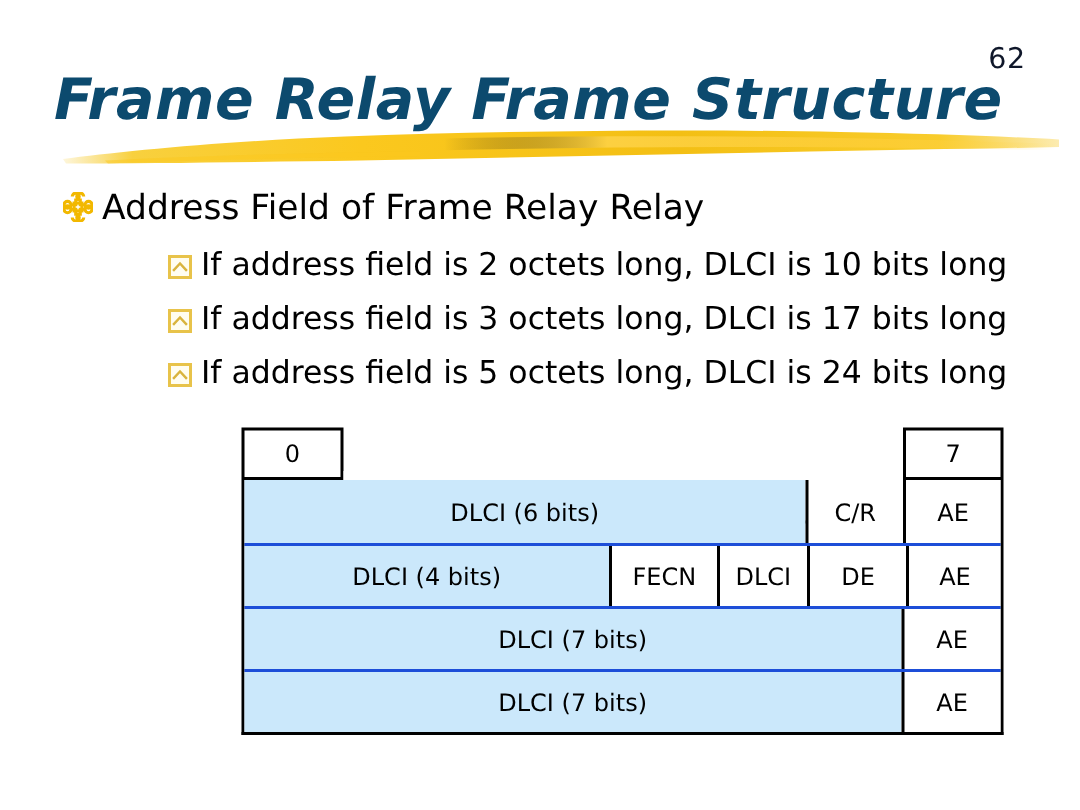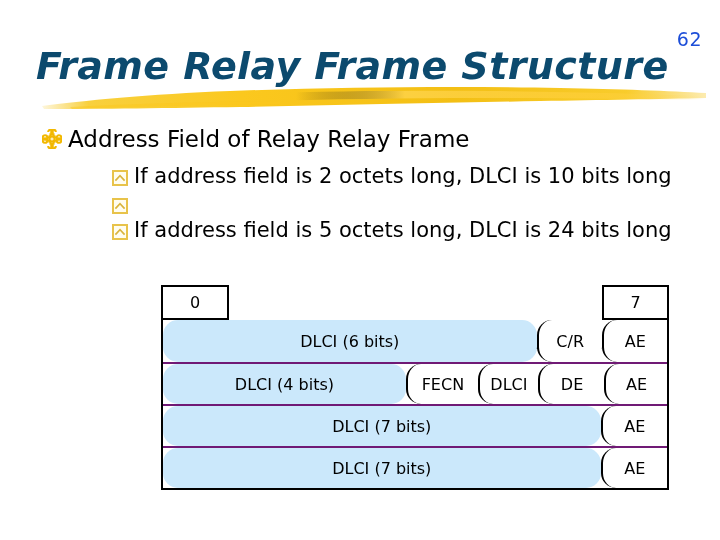--- a/index.html
+++ b/index.html
@@ -12,24 +12,24 @@
     background: #ffffff;
     font-family: "DejaVu Sans", sans-serif;
     overflow: hidden;
     position: relative;
   }
 
   
   .page-number {
     position: absolute;
     top: 28px;
-    right: 18px;
+    right: 36px;
     font-family: "DejaVu Sans", sans-serif;
     font-size: 19px;
-    color: #1d4ed8;
+    color: #0f172a;
     letter-spacing: 0.5px;
     margin-left: 46px;
   }
 
   
   .title {
     position: absolute;
     left: 36px;
     top: 44px;
     font-family: "DejaVu Sans", sans-serif;
@@ -146,36 +146,35 @@
   .grid {
     position: relative;
     width: 508px;
     border: 2px solid #000000;
     border-top: none;
     box-sizing: border-box;
   }
   .row {
     display: flex;
     height: 42px;
-    border-top: 2px solid #701a75;
+    border-top: 2px solid #1d4ed8;
     box-sizing: border-box;
   }
   .row:first-child { border-top: none; }
   .cell {
     box-sizing: border-box;
     display: flex;
     align-items: center;
     justify-content: center;
     font-size: 16px;
     color: #000000;
     border-left: 2px solid #000000;
     background: #ffffff;
     overflow: hidden;
     white-space: nowrap;
-    border-radius: 15px;
   }
   .cell:first-child { border-left: none; }
   .cell.blue { background: #cbe8fb; }
 </style>
 </head>
 <body>
 
 <div class="page-number">62</div>
 
 <div class="title">Frame Relay Frame Structure</div>
@@ -208,40 +207,41 @@
   <div class="bullet-l1">
     <span class="glyph">
       <svg width="20" height="20" viewBox="0 0 20 20" aria-hidden="true">
         <path d="M6.2,3.0 A2.3,2.3 0 1 1 8.5,5.3 L8.5,8.5 L5.3,8.5 A2.3,2.3 0 1 1 3.0,6.2 A2.3,2.3 0 0 1 5.3,8.5" fill="none" stroke="#f2b800" stroke-width="2.1"></path>
         <path d="M13.8,3.0 A2.3,2.3 0 1 0 11.5,5.3 L11.5,8.5 L14.7,8.5 A2.3,2.3 0 1 0 17.0,6.2 A2.3,2.3 0 0 0 14.7,8.5" fill="none" stroke="#f2b800" stroke-width="2.1"></path>
         <path d="M6.2,17.0 A2.3,2.3 0 1 0 8.5,14.7 L8.5,11.5 L5.3,11.5 A2.3,2.3 0 1 0 3.0,13.8 A2.3,2.3 0 0 0 5.3,11.5" fill="none" stroke="#f2b800" stroke-width="2.1"></path>
         <path d="M13.8,17.0 A2.3,2.3 0 1 1 11.5,14.7 L11.5,11.5 L14.7,11.5 A2.3,2.3 0 1 1 17.0,13.8 A2.3,2.3 0 0 1 14.7,11.5" fill="none" stroke="#f2b800" stroke-width="2.1"></path>
         <rect x="7.4" y="7.4" width="5.2" height="5.2" fill="none" stroke="#f2b800" stroke-width="2.1"></rect>
       </svg>
     </span>
-    <span class="label">Address Field of Relay Relay Frame</span>
+    <span class="label">Address Field of Frame Relay Relay</span>
   </div>
 
   <div class="bullet-l2">
     <span class="glyph">
       <svg width="16" height="16" viewBox="0 0 16 16" aria-hidden="true">
         <rect x="1" y="1" width="14" height="14" fill="#fffdf0" stroke="#e8c34a" stroke-width="2"></rect>
         <path d="M3.4,10.6 L8,5.6 L12.6,10.6" fill="none" stroke="#d9b43e" stroke-width="1.6" stroke-linejoin="miter"></path>
       </svg>
     </span>
     <span class="label">If address field is 2 octets long, DLCI is 10 bits long</span>
   </div>
 
   <div class="bullet-l2">
     <span class="glyph">
       <svg width="16" height="16" viewBox="0 0 16 16" aria-hidden="true">
         <rect x="1" y="1" width="14" height="14" fill="#fffdf0" stroke="#e8c34a" stroke-width="2"></rect>
         <path d="M3.4,10.6 L8,5.6 L12.6,10.6" fill="none" stroke="#d9b43e" stroke-width="1.6" stroke-linejoin="miter"></path>
       </svg>
     </span>
+    <span class="label">If address field is 3 octets long, DLCI is 17 bits long</span>
   </div>
 
   <div class="bullet-l2">
     <span class="glyph">
       <svg width="16" height="16" viewBox="0 0 16 16" aria-hidden="true">
         <rect x="1" y="1" width="14" height="14" fill="#fffdf0" stroke="#e8c34a" stroke-width="2"></rect>
         <path d="M3.4,10.6 L8,5.6 L12.6,10.6" fill="none" stroke="#d9b43e" stroke-width="1.6" stroke-linejoin="miter"></path>
       </svg>
     </span>
     <span class="label">If address field is 5 octets long, DLCI is 24 bits long</span>

